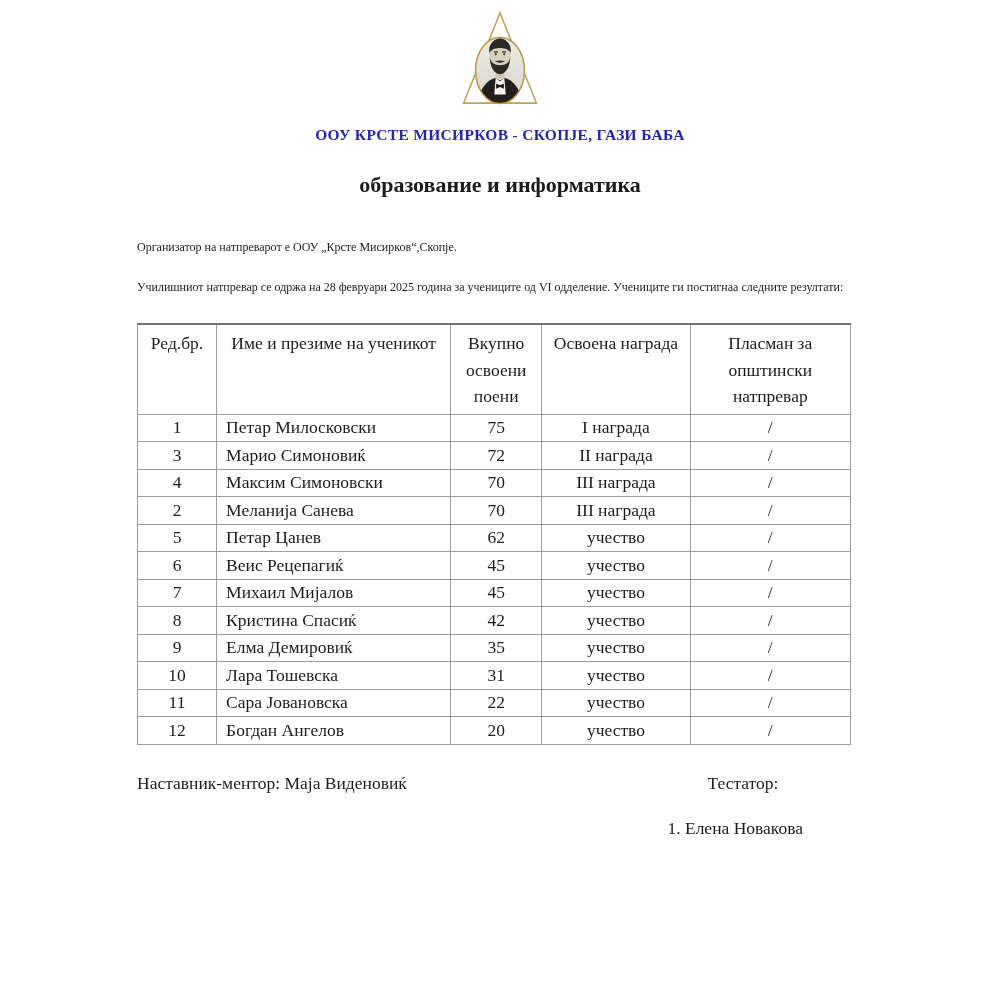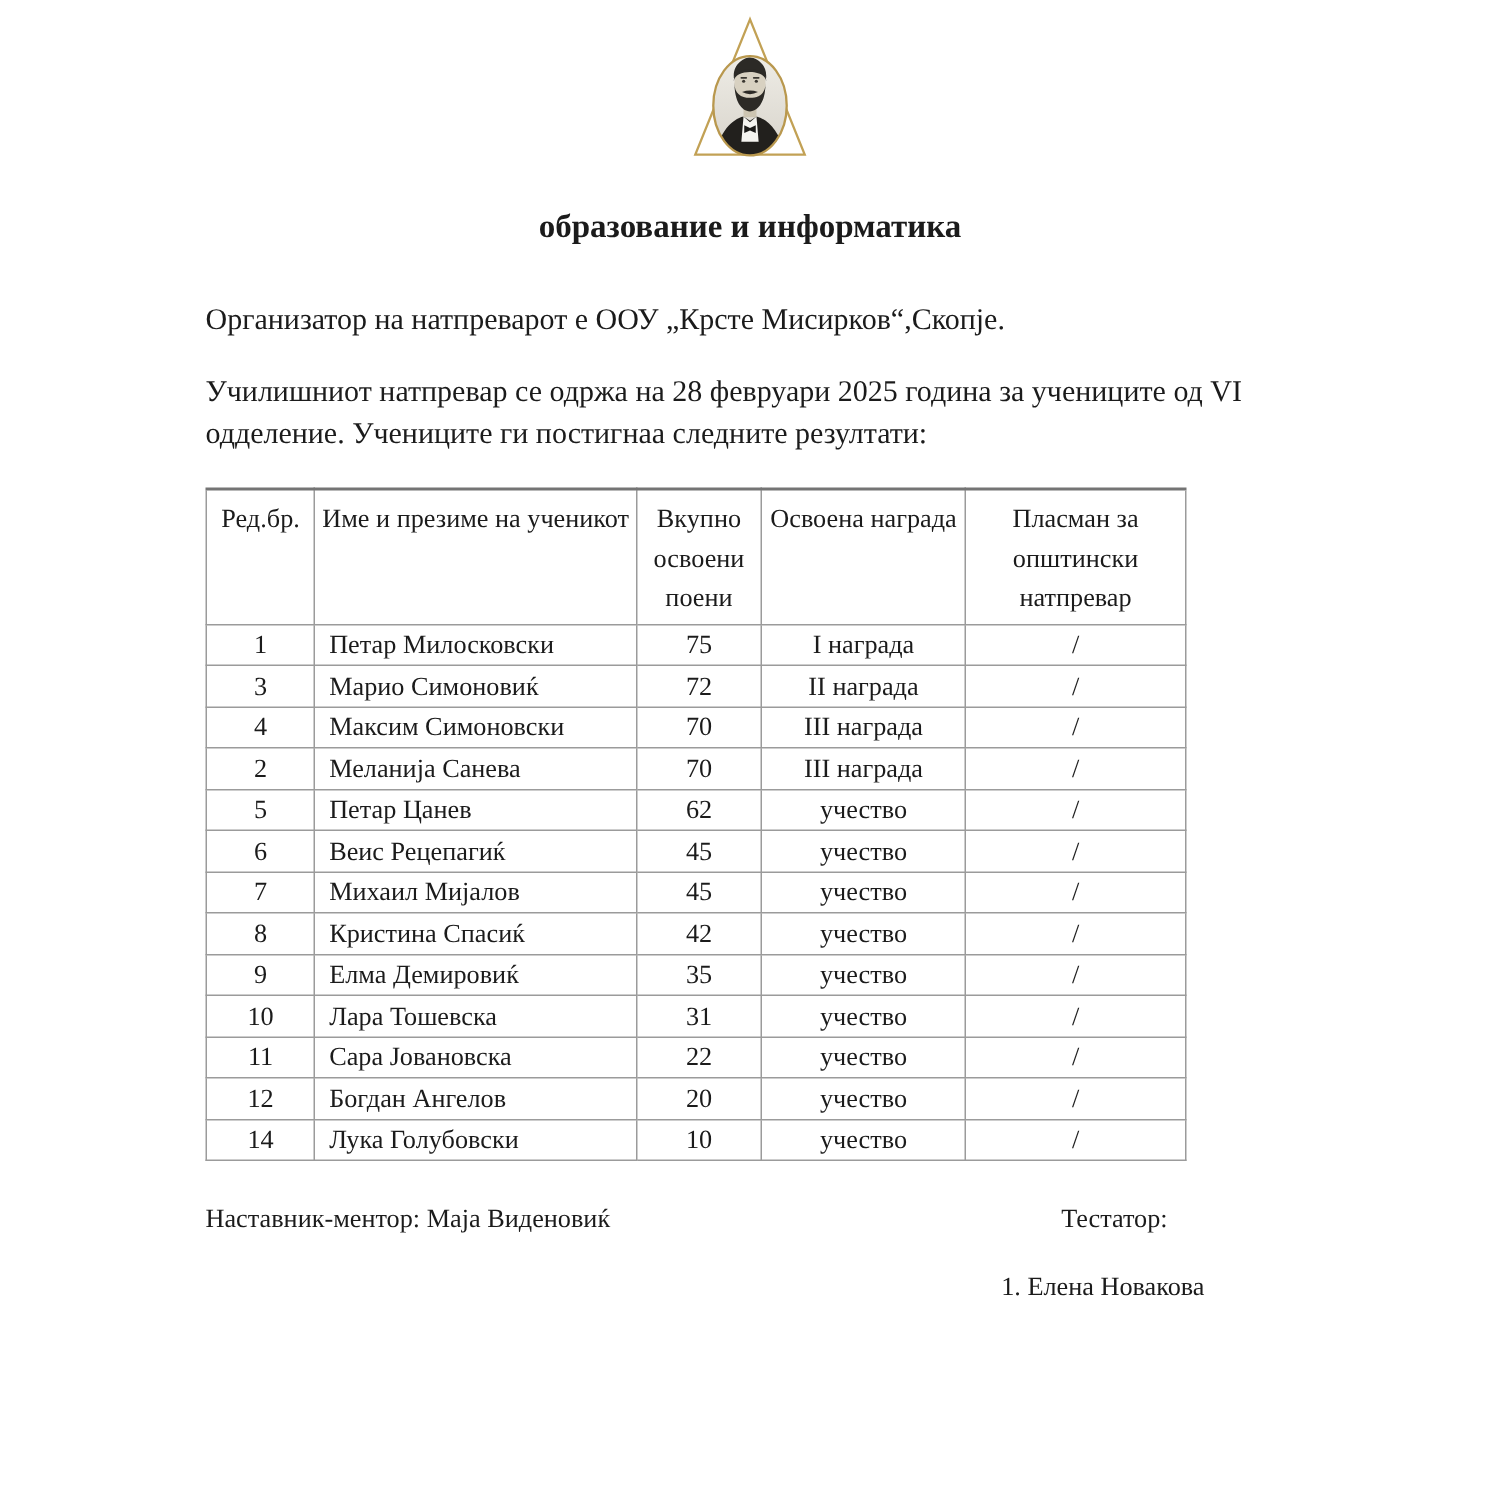--- a/index.html
+++ b/index.html
@@ -26,28 +26,28 @@
   .title {
     margin-top: 24px;
     text-align: center;
     font-weight: bold;
     font-size: 22px;
     line-height: 34px;
   }
 
   .date-line { margin-top: 20px; text-align: center; font-size: 17.5px; }
 
-  .para { font-size: 20px; line-height: 28px; }
+  .para { font-size: 12px; line-height: 28px; }
   .para-1 { margin-top: 31px; }
   .para-2 { }
 
   table.results {
     margin-top: 22px;
     border-collapse: collapse;
-    width: 654px;
+    width: 714px;
     table-layout: fixed;
     font-size: 17.5px;
   }
   table.results { border: 1px solid #7d7d7d; border-top: 2px solid #747474; }
   table.results th, table.results td { border: 1px solid #9b9b9b; }
   table.results th {
     font-weight: normal;
     vertical-align: top;
     text-align: center;
     padding: 5px 3px 4px 3px;
@@ -122,20 +122,21 @@
 
           <rect x="43.4" y="43" width="4.6" height="1.2" rx="0.6" fill="#3a3731"></rect>
           <rect x="52" y="43" width="4.6" height="1.2" rx="0.6" fill="#3a3731"></rect>
         </g>
 
         <ellipse cx="50" cy="63" rx="25.5" ry="34.5" fill="none" stroke="#b9984e" stroke-width="1.6"></ellipse>
       </svg>
     </span>
   </div>
 
+  <div class="school-name">ООУ КРСТЕ МИСИРКОВ - СКОПЈЕ, ГАЗИ БАБА</div>
 
   <div class="content">
 
     <div class="title">
       <div>образование и информатика</div>
     </div>
 
 
     <p class="para para-1">Организатор на натпреварот е ООУ „Крсте Мисирков“,Скопје.</p>
 
@@ -236,27 +237,20 @@
             <td class="col3">учество</td>
             <td class="col4">/</td>
           </tr>
           <tr>
             <td class="col0">12</td>
             <td class="col1">Богдан Ангелов</td>
             <td class="col2">20</td>
             <td class="col3">учество</td>
             <td class="col4">/</td>
           </tr>
-          <tr>
-            <td class="col0">14</td>
-            <td class="col1">Лука Голубовски</td>
-            <td class="col2">10</td>
-            <td class="col3">учество</td>
-            <td class="col4">/</td>
-          </tr>
         </tbody>
     </table>
 
     <div class="footer-row">
       <div class="mentor">Наставник-ментор: Маја Виденовиќ</div>
       <div class="testator-block">
         <div class="testator-label">Тестатор:</div>
         <div class="tester-name">1. Елена Новакова</div>
       </div>
     </div>

